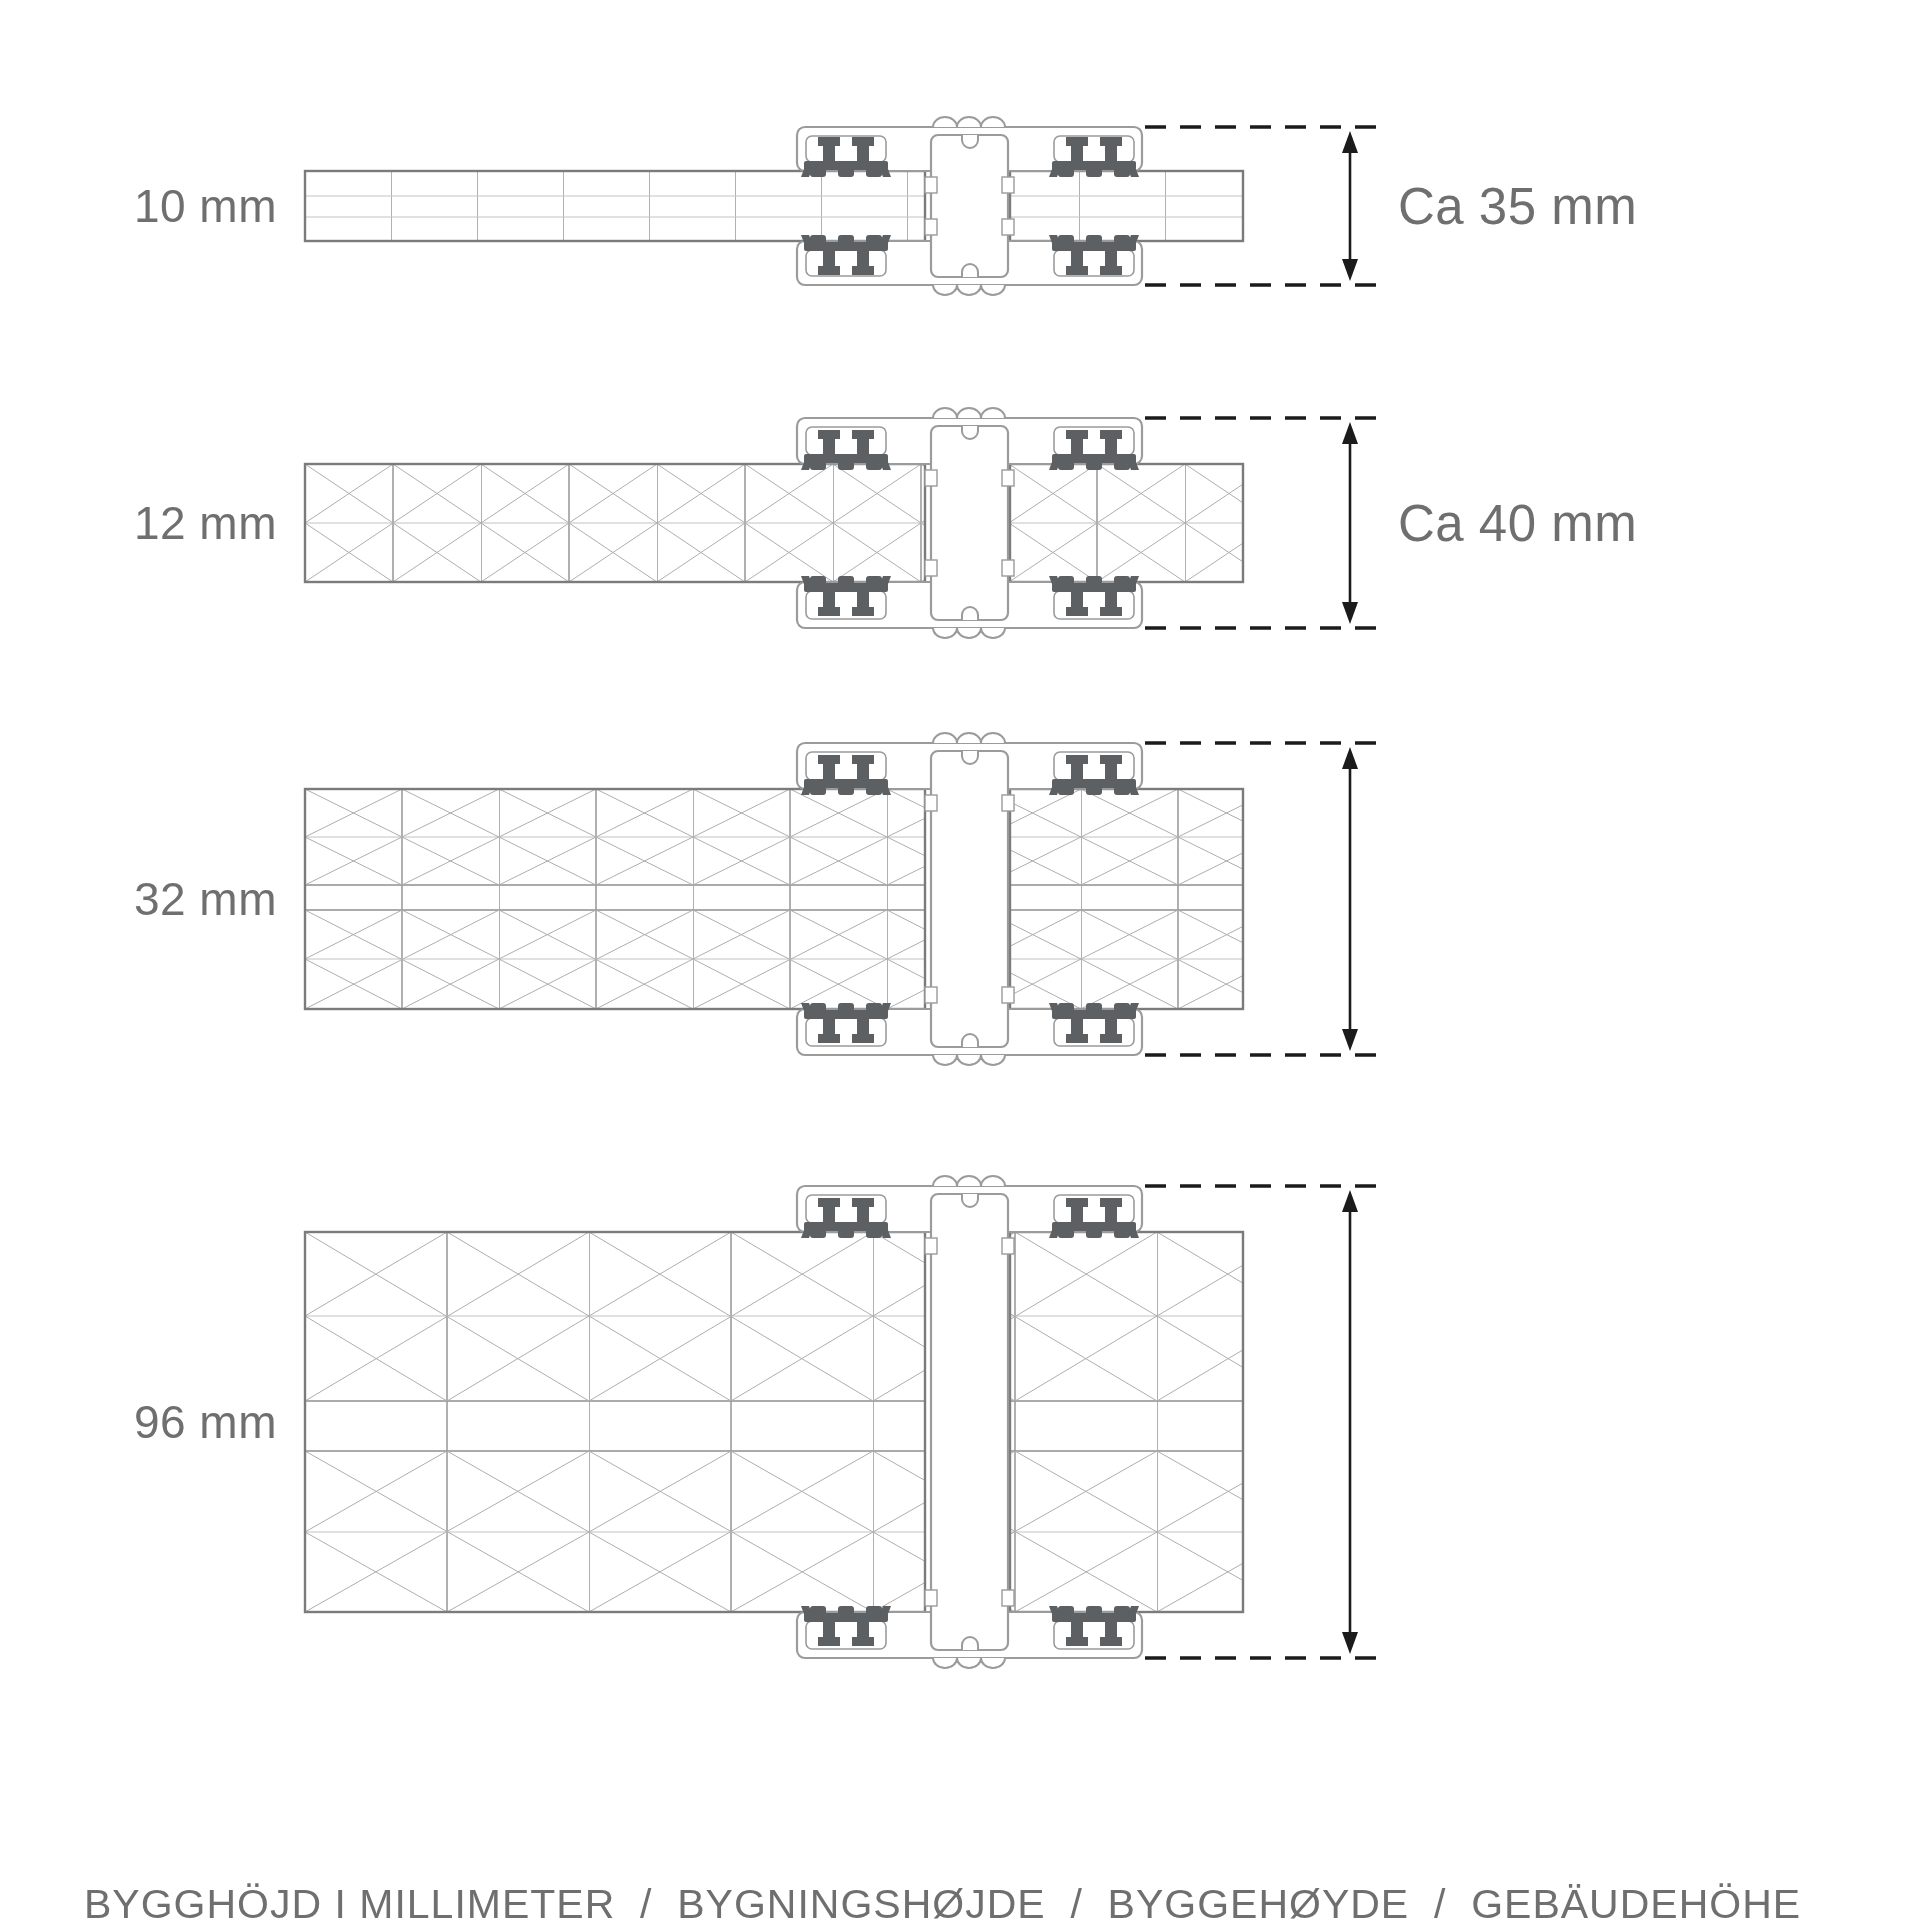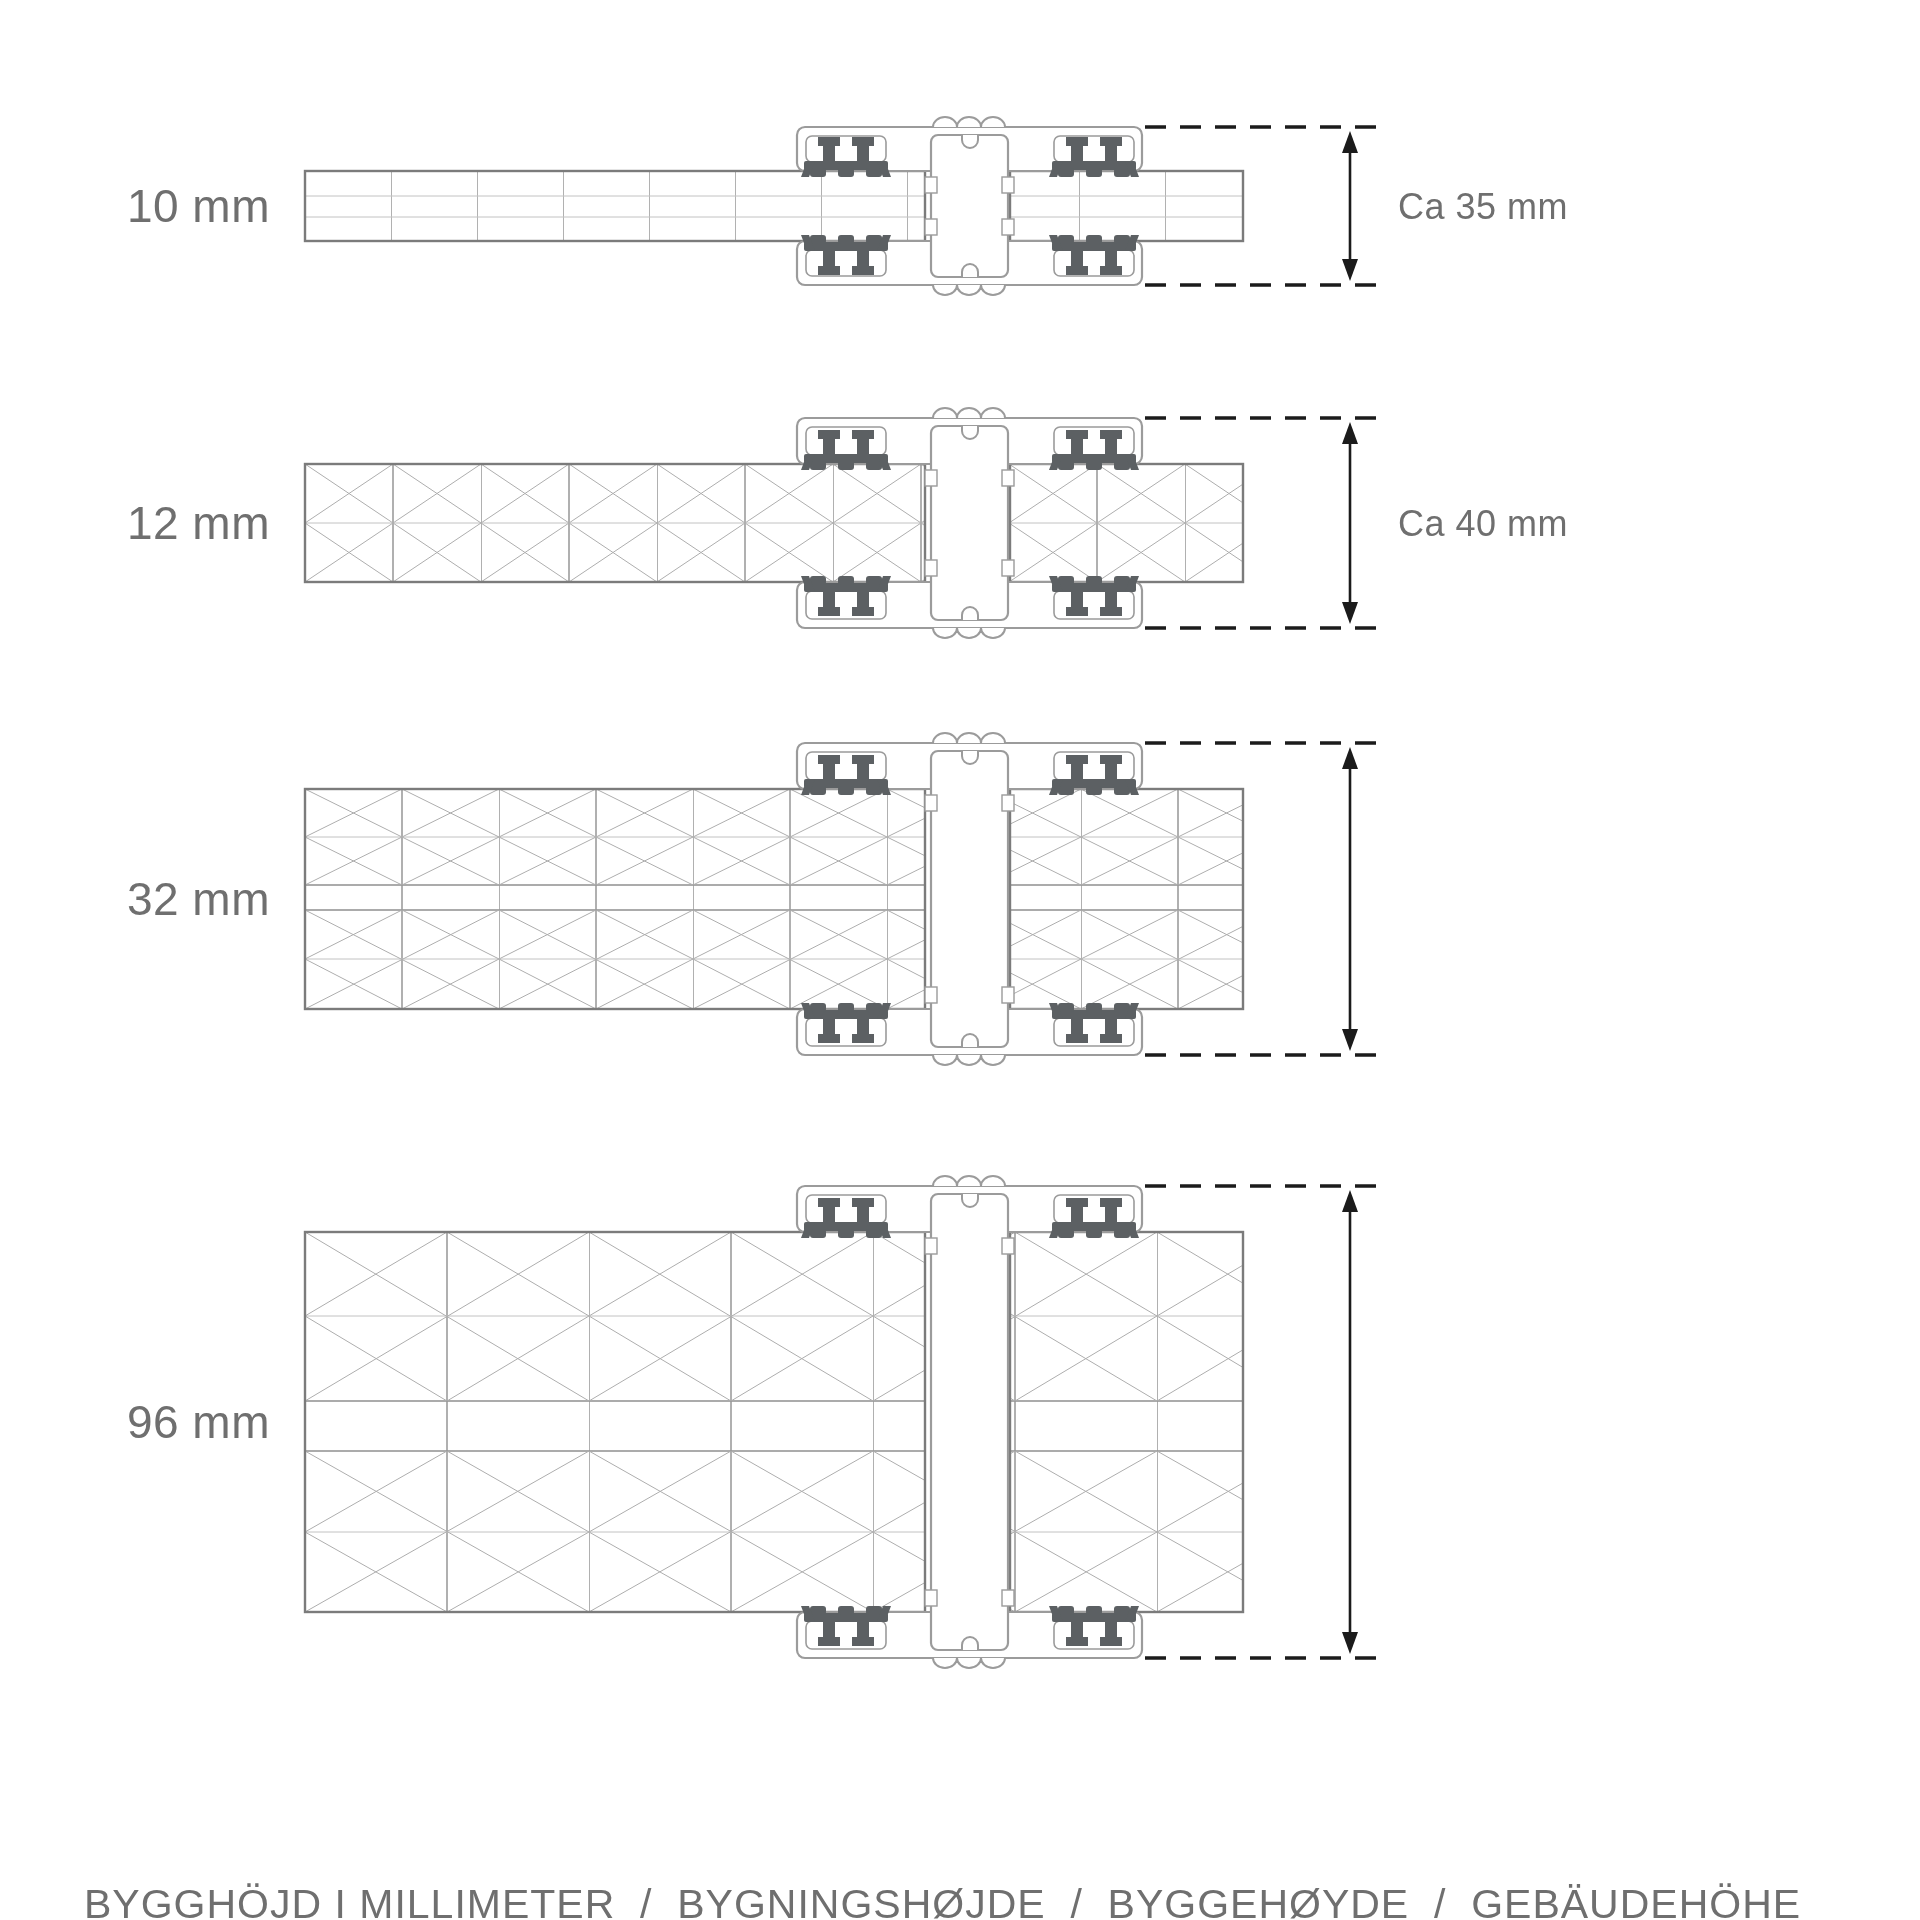--- a/index.html
+++ b/index.html
@@ -16,24 +16,24 @@
   .panelbox{stroke:#7b7b7b;stroke-width:2.4;}
   .rib   {stroke:#8f8f8f;stroke-width:1.4;fill:none;}
   .thin  {stroke:#c2c2c2;stroke-width:1;fill:none;}
   .diag  {stroke:#adadad;stroke-width:1;fill:none;}
   .gasket{fill:#5c6063;stroke:none;}
   .dash  {stroke:#1b1b1b;stroke-width:3.4;stroke-dasharray:21 14;fill:none;}
   .dim   {stroke:#1b1b1b;stroke-width:2.6;}
   .arrowhead{fill:#1b1b1b;}
 
   
-  .thickness-label{position:absolute;left:48px;width:222px;text-align:right;
+  .thickness-label{position:absolute;left:55px;width:222px;text-align:right;
         font-size:46px;line-height:56px;color:#6f6f6f;letter-spacing:0.5px;}
   .ca-label{position:absolute;left:1398px;width:360px;text-align:left;
-        font-size:36px;line-height:62px;color:#6f6f6f;letter-spacing:0.5px;}
+        font-size:51px;line-height:62px;color:#6f6f6f;letter-spacing:0.5px;}
   .caption{position:absolute;left:84px;top:1752px;color:#6f6f6f;
         font-size:41px;line-height:61px;letter-spacing:1px;white-space:pre;}
 </style>
 </head>
 <body>
 
 <div class="canvas">
 
 <svg width="1920" height="1920" viewBox="0 0 1920 1920">
   <defs>

